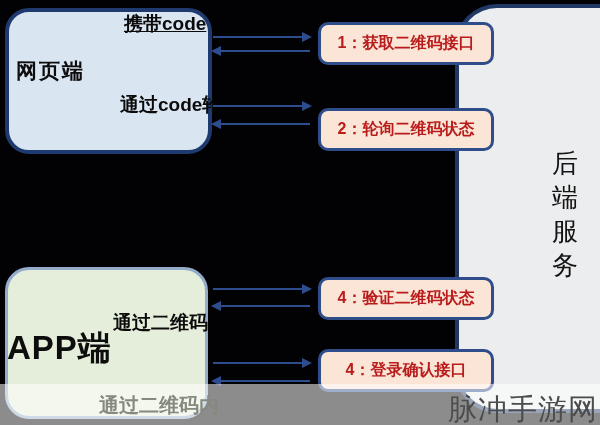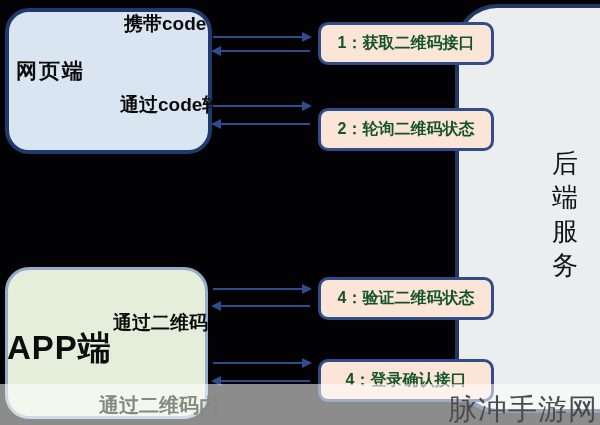--- a/index.html
+++ b/index.html
@@ -29,42 +29,42 @@
     background:#e4eeda; border:3px solid #94abca; border-radius:24px;
   }
   .node-title { position:absolute; color:#0d0d0d; font-weight:bold; z-index:3; }
   .web-title { left:16px; top:57px; font-size:21px; letter-spacing:2px; }
   .app-title { left:7px; top:326px; font-size:33px; letter-spacing:1px; }
   
   .step {
     position:absolute; left:318px; width:176px; height:43px;
     background:#fbe5d6; border:3px solid #2e4d8a; border-radius:10px;
     display:flex; align-items:center; justify-content:center;
-    color:#14532d; font-weight:bold; font-size:16px; z-index:3;
+    color:#b91c1c; font-weight:bold; font-size:16px; z-index:3;
     box-sizing:border-box; white-space:nowrap;
   }
   .step1 { top:22px; }  .step2 { top:81px;margin-top:27px; }
-  .step3 { top:277px; } .step4 { top:359px; }
+  .step3 { top:277px; } .step4 { top:349px; }
   
   .arrow { position:absolute; left:213px; width:97px; height:2px;
            background:#2d4d8f; z-index:4; }
   .arrow .head { position:absolute; width:0; height:0; top:-4px;
                  border-top:5px solid transparent; border-bottom:5px solid transparent; }
   .arrow.dir-right .head { right:-2px; border-left:10px solid #2d4d8f; }
   .arrow.dir-left  .head { left:-2px;  border-right:10px solid #2d4d8f; }
   .a1r { top:36px; } .a1l { top:50px; }
   .a2r { top:105px; } .a2l { top:123px; }
   .a3r { top:288px; } .a3l { top:305px; }
   .a4r { top:362px; } .a4l { top:380px; }
   
   .alabel {
     position:absolute; color:#0b0b0b; font-size:19px; font-weight:600;
     white-space:nowrap; overflow:hidden; z-index:4;
   }
-  .lbl-carry { left:124px; top:11px; width:90px; }
+  .lbl-carry { left:124px; top:11px; width:90px;text-decoration:underline; }
   .lbl-poll  { left:120px; top:92px; width:93px; }
   .lbl-qr-app { left:113px; top:310px; width:96px; }
   .lbl-qr-bottom {
     left:99px; top:392px; width:135px; font-size:20px; font-weight:600;
     color:#85897f; z-index:6;
   }
   
   .overlay-bar {
     position:absolute; left:0; top:384px; width:600px; height:41px;
     background:rgba(255,255,255,0.55); z-index:5;

